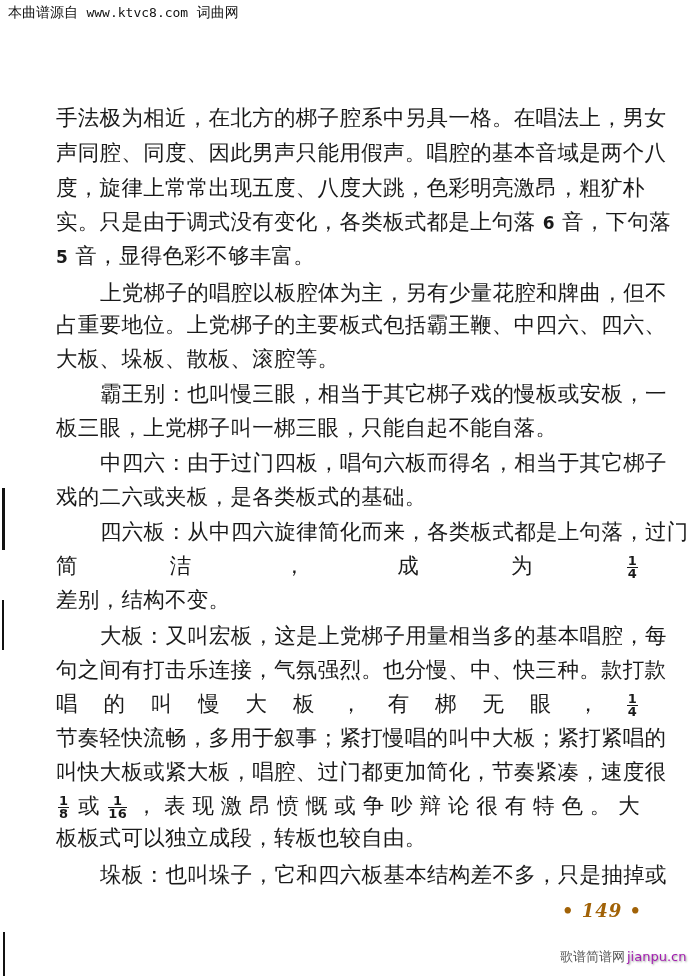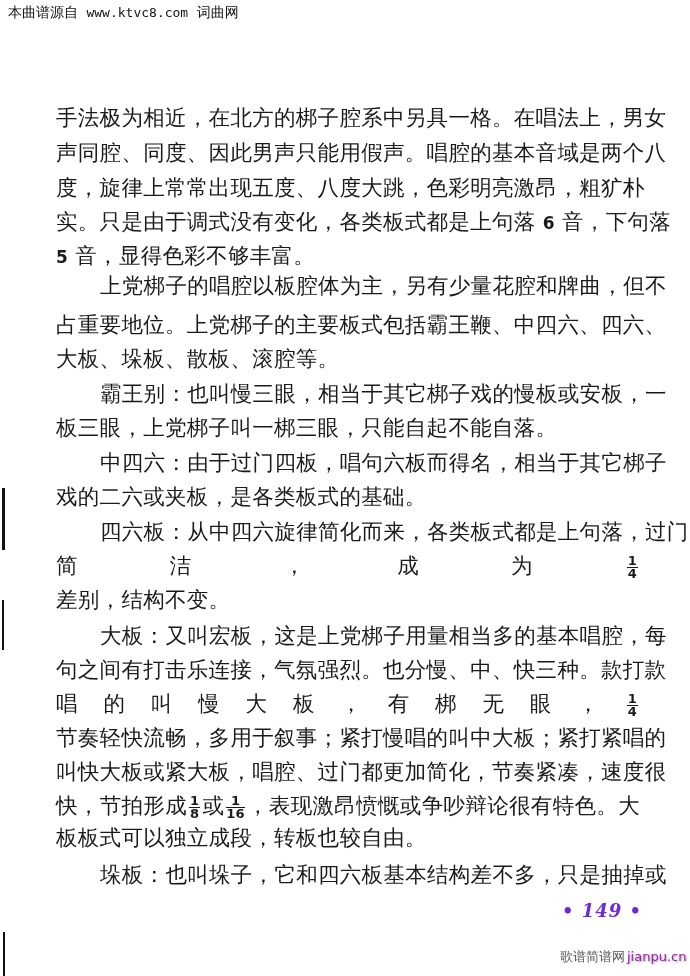--- a/index.html
+++ b/index.html
@@ -78,21 +78,21 @@
       font-size: 17px;
     }
     .page-number {
       position: absolute;
       left: 562px;
       top: 900px;
       font-family: "DejaVu Serif", serif;
       font-style: italic;
       font-weight: bold;
       font-size: 18px;
-      color: #6d28d9;
+      color: #a16207;
       letter-spacing: 1px;
     }
     .watermark-bottom {
       position: absolute;
       left: 560px;
       top: 948px;
       font-size: 13px;
       font-family: "DejaVu Sans", sans-serif;
       color: #555;
       white-space: nowrap;
@@ -129,21 +129,21 @@
   <div class="line" style="top:208px;">
     <span>实。只是由于调式没有变化，各类板式都是上句落</span>
     <span class="boldnum">6</span>
     <span>音，下句落</span>
   </div>
   <div class="line last" style="top:242px;">
     <span class="boldnum">5</span>
     <span>音，显得色彩不够丰富。</span>
   </div>
 
-  <div class="line indent" style="top:272px;">上党梆子的唱腔以板腔体为主，另有少量花腔和牌曲，但不</div>
+  <div class="line indent" style="top:279px;">上党梆子的唱腔以板腔体为主，另有少量花腔和牌曲，但不</div>
   <div class="line" style="top:311px;">占重要地位。上党梆子的主要板式包括霸王鞭、中四六、四六、</div>
   <div class="line last" style="top:345px;">大板、垛板、散板、滚腔等。</div>
 
   <div class="line indent" style="top:380px;">霸王别：也叫慢三眼，相当于其它梆子戏的慢板或安板，一</div>
   <div class="line last" style="top:414px;">板三眼，上党梆子叫一梆三眼，只能自起不能自落。</div>
 
   <div class="line indent" style="top:449px;">中四六：由于过门四板，唱句六板而得名，相当于其它梆子</div>
   <div class="line last" style="top:483px;">戏的二六或夹板，是各类板式的基础。</div>
 
   <div class="line indent" style="top:518px;">四六板：从中四六旋律简化而来，各类板式都是上句落，过门</div>
@@ -153,21 +153,21 @@
   <div class="line last" style="top:586px;">差别，结构不变。</div>
 
   <div class="line indent" style="top:622px;">大板：又叫宏板，这是上党梆子用量相当多的基本唱腔，每</div>
   <div class="line" style="top:656px;">句之间有打击乐连接，气氛强烈。也分慢、中、快三种。款打款</div>
   <div class="line" style="top:690px;">
     <span>唱的叫慢大板，有梆无眼，</span><span class="frac"><span class="num">1</span><span class="den">4</span></span>
   </div>
   <div class="line" style="top:724px;">节奏轻快流畅，多用于叙事；紧打慢唱的叫中大板；紧打紧唱的</div>
   <div class="line" style="top:758px;">叫快大板或紧大板，唱腔、过门都更加简化，节奏紧凑，速度很</div>
   <div class="line" style="top:792px;">
-    <span>快，节拍形成</span><span class="frac"><span class="num">1</span><span class="den">8</span></span><span>或</span><span class="frac"><span class="num">1</span><span class="den">16</span></span><span>，表现激昂愤慨或争吵辩论很有特色。大</span>
+    <span class="frac"><span class="num">1</span><span class="den">8</span></span><span>或</span><span class="frac"><span class="num">1</span><span class="den">16</span></span><span>，表现激昂愤慨或争吵辩论很有特色。大</span>
   </div>
   <div class="line last" style="top:824px;">板板式可以独立成段，转板也较自由。</div>
 
   <div class="line indent" style="top:861px;">垛板：也叫垛子，它和四六板基本结构差不多，只是抽掉或</div>
 </div>
 
 <div class="page-number">• 149 •</div>
 
 <div class="watermark-bottom">
   <span>歌谱简谱网</span><span class="site">jianpu.cn</span>

